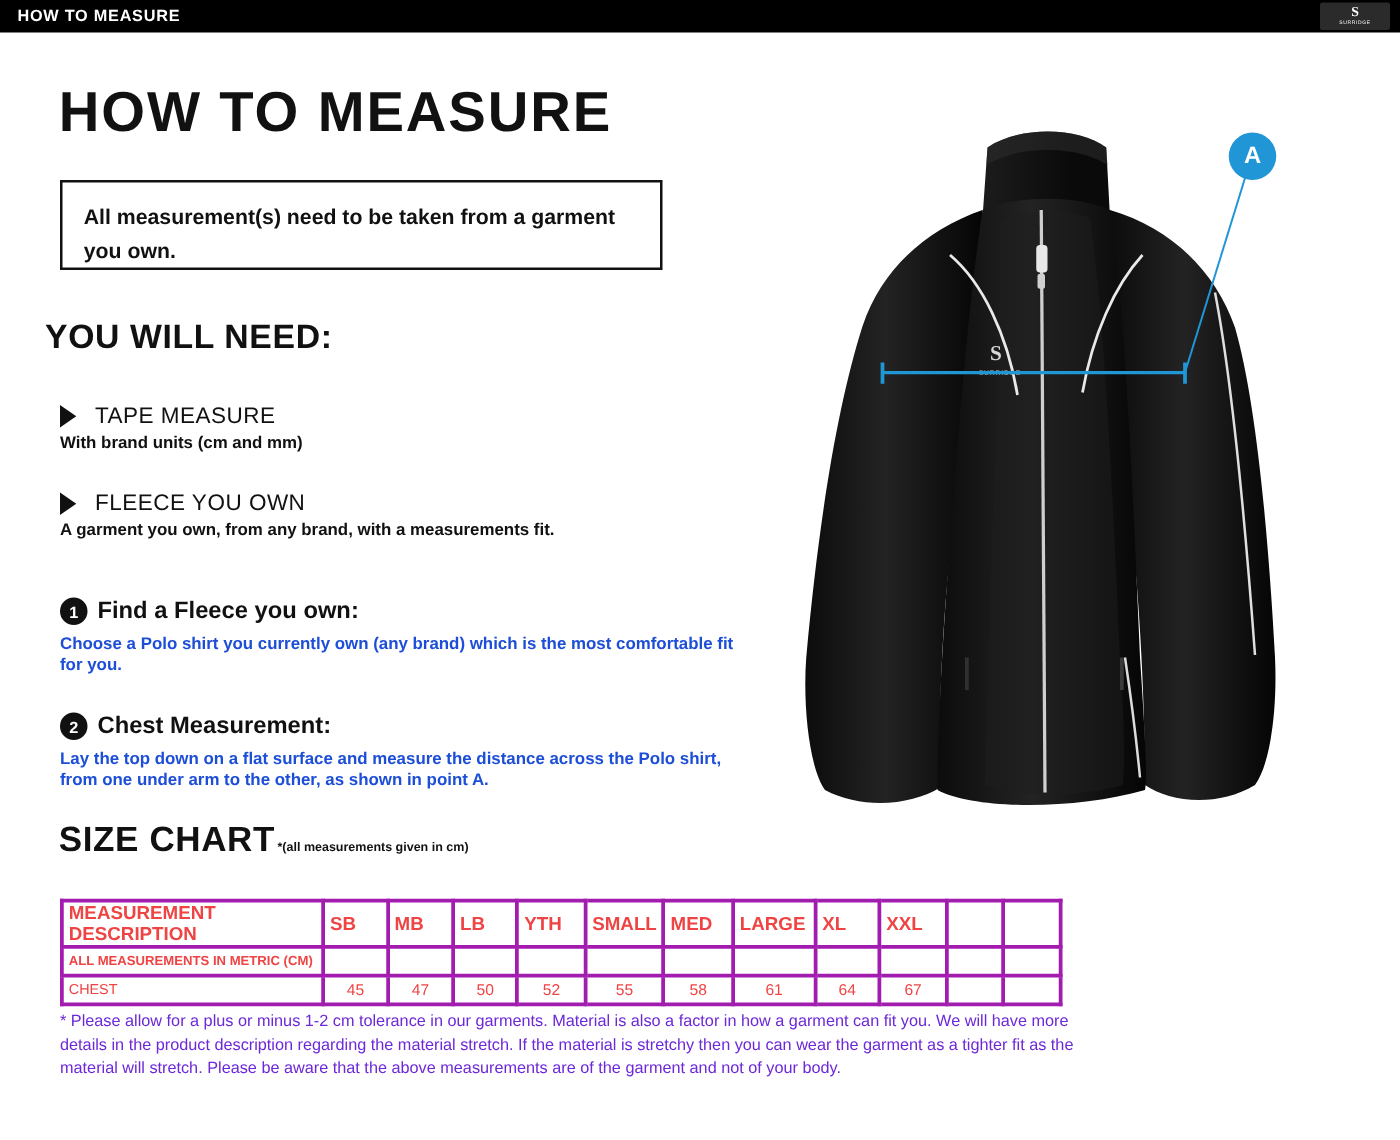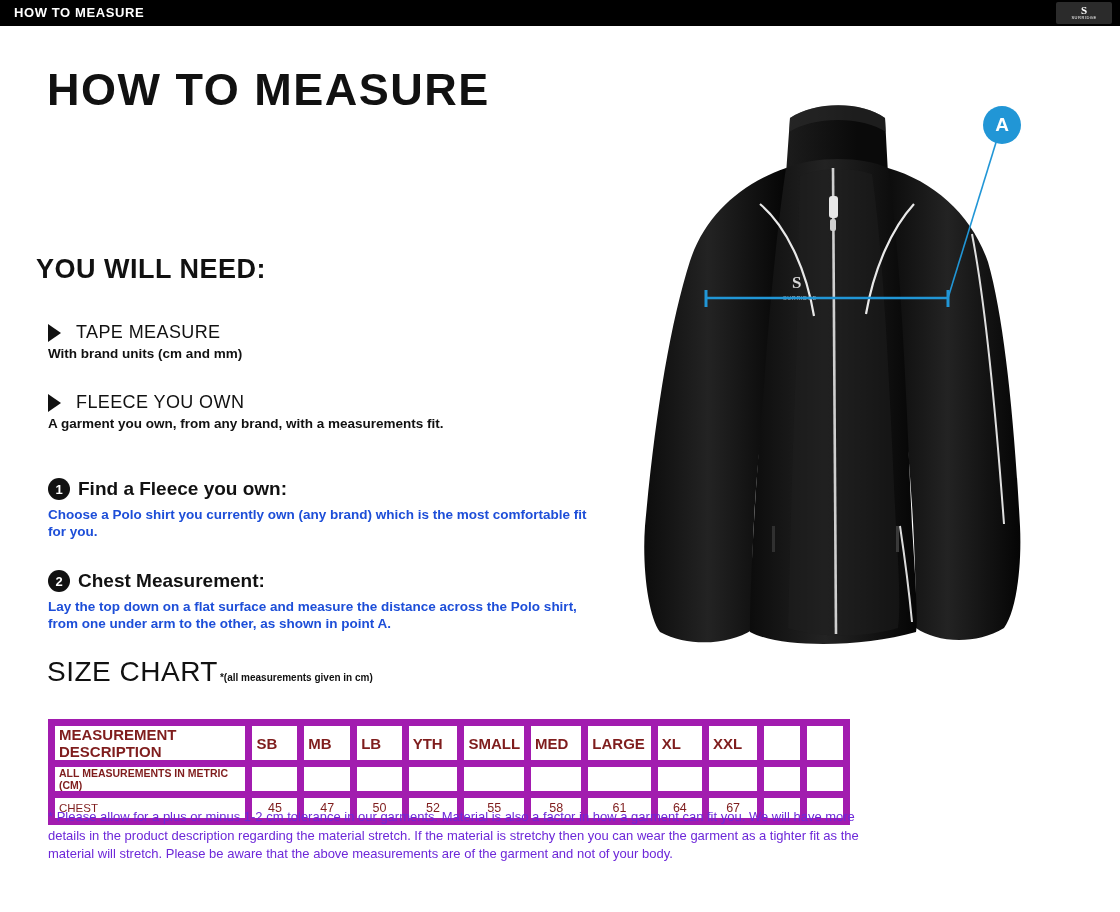--- a/index.html
+++ b/index.html
@@ -184,45 +184,45 @@
   }
 
   
   .sizechart-head {
     position: absolute;
     left: 47px;
     top: 630px;
   }
   .sizechart-head .big {
     font-size: 28px;
-    font-weight: normal;
+    font-weight: bold;
     letter-spacing: 0.5px;
     color: #111111;
   }
   .sizechart-head .small {
     font-size: 10px;
     font-weight: bold;
     color: #111111;
     margin-left: 2px;
   }
 
   table.size {
     position: absolute;
     left: 48px;
     top: 693px;
     border-collapse: collapse;
     width: 802px;
     background: #ffffff;
   }
   table.size td {
-    border: 7px solid #a21caf;
+    border: 3px solid #a21caf;
     height: 20px;
     font-size: 12.5px;
     padding: 0 4px;
-    color: #7f1d1d;
+    color: #ef4444;
   }
   table.size tr.hdr td {
     font-weight: bold;
     font-size: 15px;
     height: 25px;
     text-align: left;
   }
   table.size tr.hdr td.c {
     text-align: left;
   }
@@ -284,20 +284,23 @@
   <div class="topbar-logo">
     <div class="s">S</div>
     <div class="w">SURRIDGE</div>
   </div>
 </div>
 
 <div class="content">
 
   <div class="h1">HOW TO MEASURE</div>
 
+  <div class="notice-box">
+    <div class="notice-text">All measurement(s) need to be taken from a garment you own.</div>
+  </div>
 
   <div class="h2">YOU WILL NEED:</div>
 
   <div class="need-item" style="top:296px;">
     <span class="tri"></span>
     <div class="ttl">TAPE MEASURE</div>
     <div class="sub">With brand units (cm and mm)</div>
   </div>
 
   <div class="need-item" style="top:366px;">

